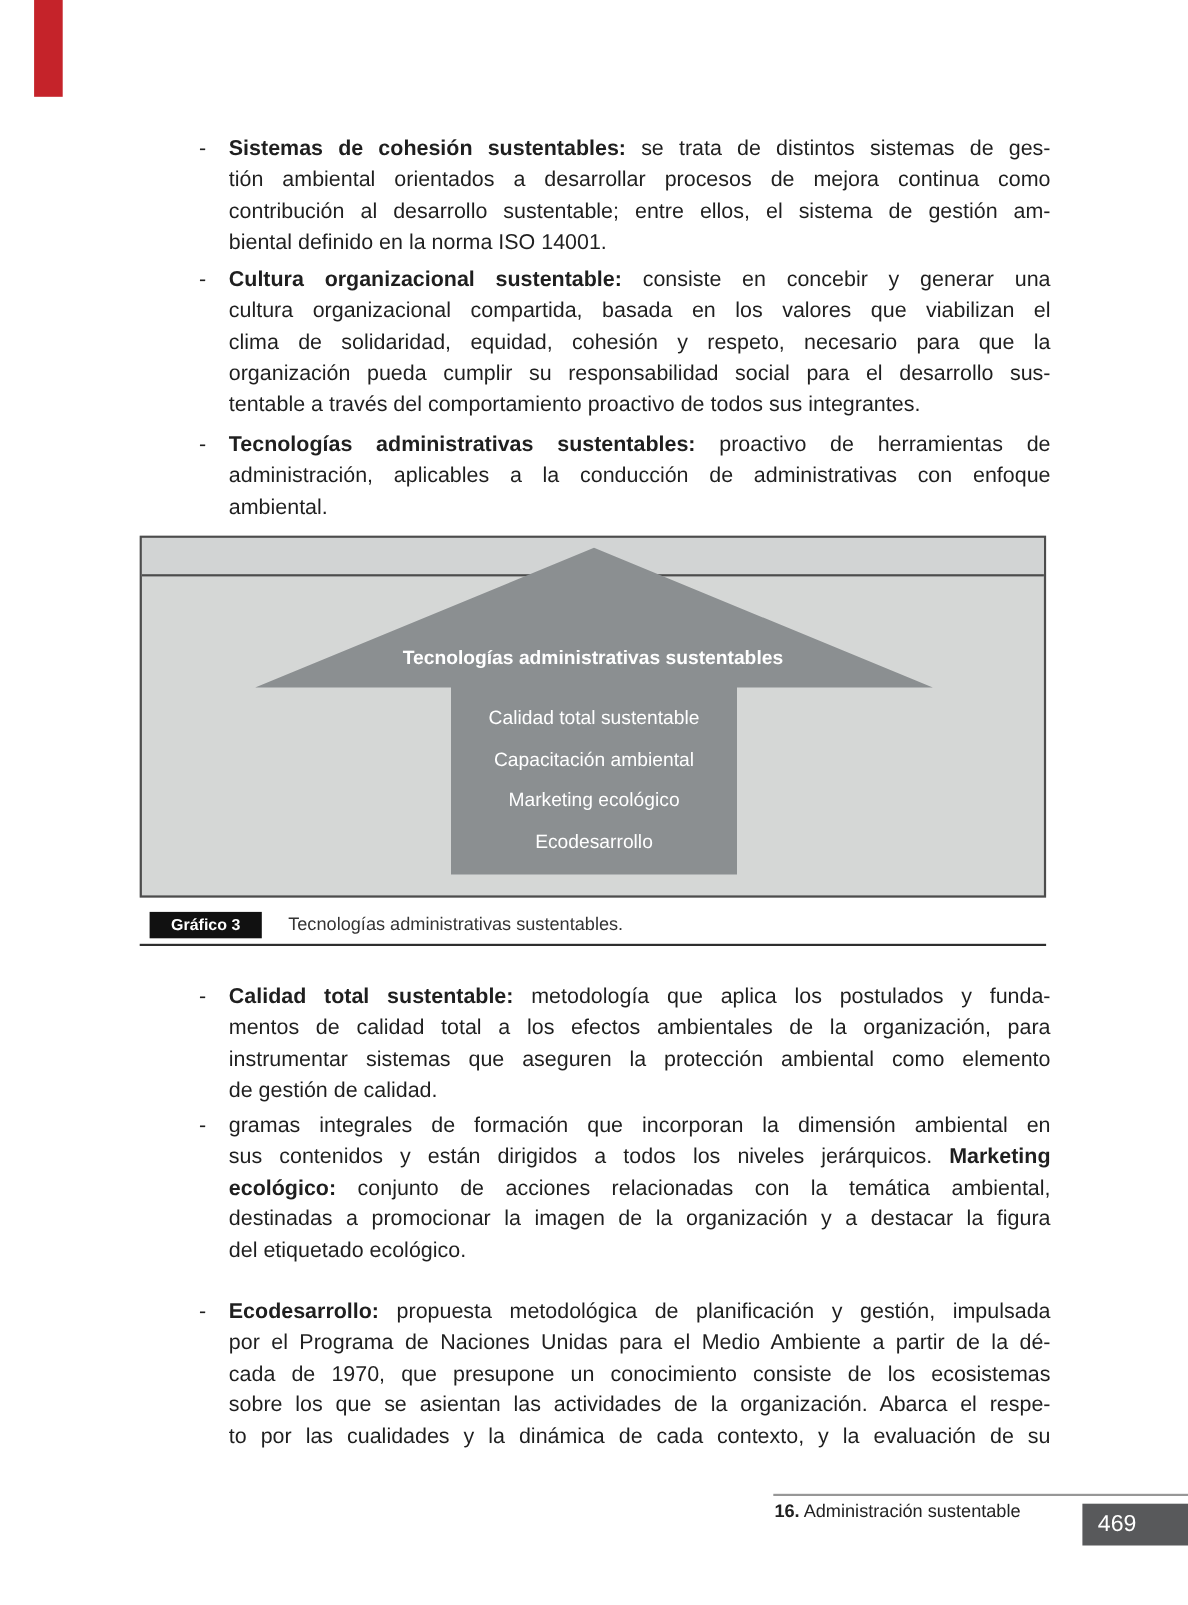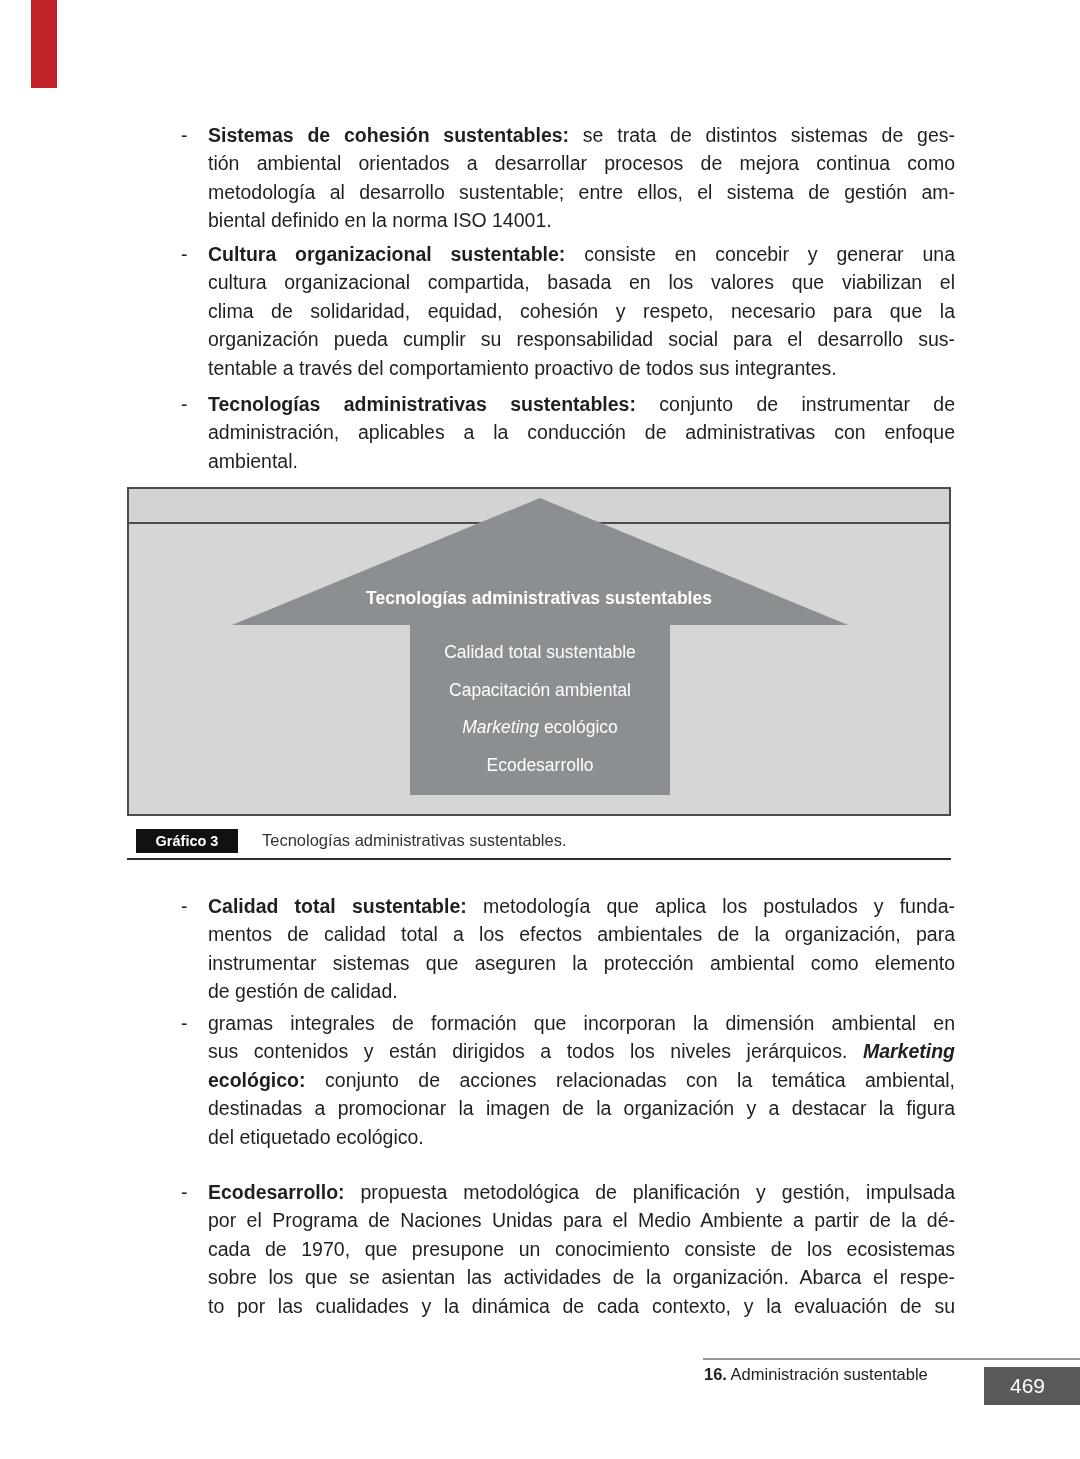--- a/index.html
+++ b/index.html
@@ -8,21 +8,21 @@
   .red-tab{position:absolute;left:31px;top:0;width:26px;height:88px;background:var(--chapter-tab,#c5232a);}
 
   
   .bullet{position:absolute;left:179px;width:776px;padding-left:29px;box-sizing:border-box;
           font-size:19.5px;line-height:28.4px;}
   .bullet .dash{position:absolute;left:2px;top:0;}
   .b1{top:121px}.b2{top:240px}.b3{top:390px}.b4{top:892px}.b5{top:1009px}.b6{top:1178px}
   .tline{text-align:justify;text-align-last:justify;}
   .tline.tlast{text-align-last:left;}
   .b{font-weight:bold;}
-  .i{font-style:italic;}
+  .i{}
 
   
   .figure{position:absolute;left:127px;top:487px;width:824px;height:329px;box-sizing:border-box;
           background:var(--figure-bg,#d5d7d6);border:2px solid var(--figure-border,#4c4c4c);}
   .figure-band{position:absolute;left:0;top:0;width:100%;height:33px;box-sizing:content-box;
           background:var(--figure-band-bg,#d2d4d4);border-bottom:2px solid var(--figure-border,#4c4c4c);}
   .arrow-svg{position:absolute;left:0;top:0;width:820px;height:325px;}
   .arrow-head-label{position:absolute;left:0;top:99px;width:820px;text-align:center;
           font-size:17.5px;font-weight:bold;color:var(--arrow-text,#fff);}
   .stem{position:absolute;left:281px;top:145px;width:260px;color:var(--arrow-text,#fff);font-size:17.5px;}
@@ -34,51 +34,51 @@
           background:var(--badge-bg,#111);color:var(--badge-text,#fff);text-align:center;
           font-size:14.5px;font-weight:bold;}
   .caption-text{position:absolute;left:135px;top:4px;font-size:16.5px;color:#333;}
   .caption-rule{position:absolute;left:0;top:31px;width:824px;height:2px;background:var(--caption-rule,#2e2e2e);}
 
   
   .footer-rule{position:absolute;left:703px;top:1358px;width:377px;height:2px;background:var(--footer-rule,#979797);}
   .footer-text{position:absolute;left:704px;top:1365px;font-size:16.5px;color:#222;}
   .page-badge{position:absolute;left:984px;top:1367px;width:96px;height:38px;box-sizing:border-box;
           background:var(--page-badge-bg,#58595b);color:var(--page-badge-text,#fff);
-          font-size:21px;line-height:38px;padding-left:26px;}
+          font-size:21px;line-height:38px;padding-left:14px;}
 </style>
 </head>
 <body>
 
 <div class="page">
   <div class="red-tab"></div>
 
   <div class="bullet b1">
     <span class="dash">-</span>
     <div>
         <div class="tline"><span class="b">Sistemas de cohesión sustentables:</span><span> se trata de distintos sistemas de ges-</span></div>
         <div class="tline"><span>tión ambiental orientados a desarrollar procesos de mejora continua como</span></div>
-        <div class="tline"><span>metodología al desarrollo sustentable; entre ellos, el sistema de gestión am-</span></div>
+        <div class="tline"><span>contribución al desarrollo sustentable; entre ellos, el sistema de gestión am-</span></div>
         <div class="tline tlast"><span>biental definido en la norma ISO 14001.</span></div>
       </div>
   </div>
   <div class="bullet b2">
     <span class="dash">-</span>
     <div>
         <div class="tline"><span class="b">Cultura organizacional sustentable:</span><span> consiste en concebir y generar una</span></div>
         <div class="tline"><span>cultura organizacional compartida, basada en los valores que viabilizan el</span></div>
         <div class="tline"><span>clima de solidaridad, equidad, cohesión y respeto, necesario para que la</span></div>
         <div class="tline"><span>organización pueda cumplir su responsabilidad social para el desarrollo sus-</span></div>
         <div class="tline tlast"><span>tentable a través del comportamiento proactivo de todos sus integrantes.</span></div>
       </div>
   </div>
   <div class="bullet b3">
     <span class="dash">-</span>
     <div>
-        <div class="tline"><span class="b">Tecnologías administrativas sustentables:</span><span> conjunto de instrumentar de</span></div>
+        <div class="tline"><span class="b">Tecnologías administrativas sustentables:</span><span> proactivo de herramientas de</span></div>
         <div class="tline"><span>administración, aplicables a la conducción de administrativas con enfoque</span></div>
         <div class="tline tlast"><span>ambiental.</span></div>
       </div>
   </div>
 
   <div class="figure">
     <div class="figure-band"></div>
     <svg class="arrow-svg" viewBox="0 0 820 325" aria-hidden="true">
       <polygon points="411,9 719,136 541,136 541,306 281,306 281,136 103,136" fill="#8b8f91"></polygon>
     </svg>

